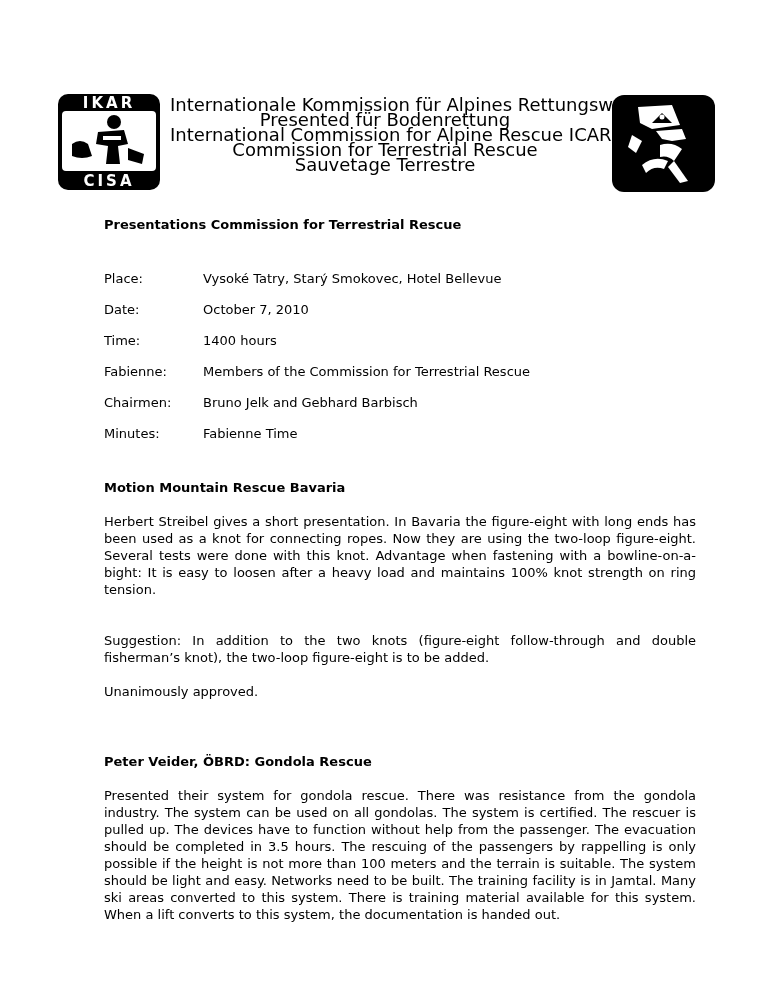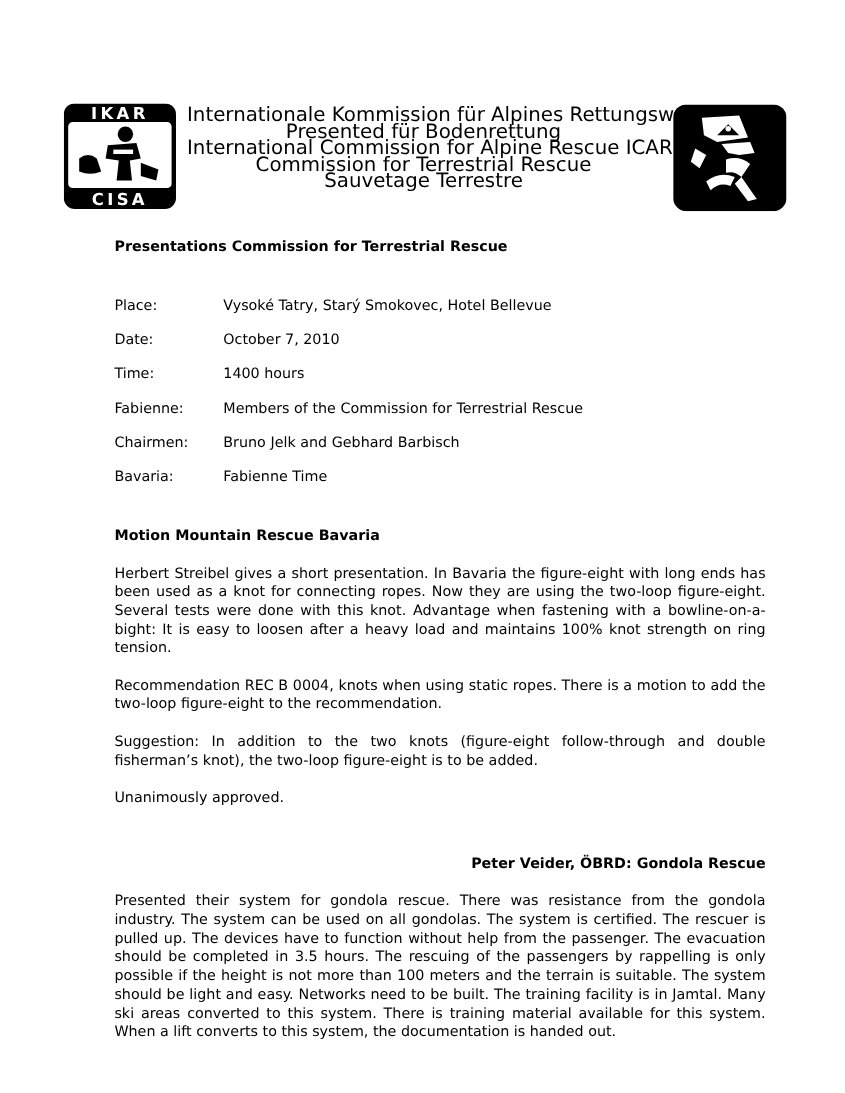--- a/index.html
+++ b/index.html
@@ -23,21 +23,21 @@
   .meta { margin-top: 37px; }
   .meta-row { display: flex; height: 17px; margin-bottom: 14px; }
   .meta-label { width: 99px; flex: 0 0 99px; }
   .meta-value { flex: 1; }
 
   .section-heading { font-weight: bold; margin: 0; }
   .s1 { margin-top: 37px; }
   .para { margin: 0; text-align: justify; }
   .gap { height: 17px; }
   .file-ref { font-style: italic; margin: 0; }
-  .s2 { margin-top: 26px; text-align: right; }
+  .s2 { margin-top: 36px; }
 </style>
 </head>
 <body>
 
 <div class="page">
 
   <div class="logo logo-left">
     <svg width="102" height="96" viewBox="0 0 102 96">
       <rect x="0" y="0" width="102" height="96" rx="10" fill="#000"></rect>
       <rect x="4" y="17" width="94" height="60" rx="4" fill="#fff"></rect>
@@ -92,31 +92,30 @@
       </div>
       <div class="meta-row">
         <span class="meta-label">Fabienne:</span>
         <span class="meta-value">Members of the Commission for Terrestrial Rescue</span>
       </div>
       <div class="meta-row">
         <span class="meta-label">Chairmen:</span>
         <span class="meta-value">Bruno Jelk and Gebhard Barbisch</span>
       </div>
       <div class="meta-row">
-        <span class="meta-label">Bavaria:</span>
+        <span class="meta-label">Minutes:</span>
         <span class="meta-value">Fabienne Time</span>
       </div>
     </div>
 
     <section>
       <p class="section-heading s1">Motion Mountain Rescue Bavaria</p>
       <div class="gap"></div>
       <p class="para">Herbert Streibel gives a short presentation. In Bavaria the figure-eight with long ends has been used as a knot for connecting ropes. Now they are using the two-loop figure-eight. Several tests were done with this knot. Advantage when fastening with a bowline-on-a-bight: It is easy to loosen after a heavy load and maintains 100% knot strength on ring tension.</p>
       <div class="gap"></div>
-      <p class="para">Recommendation REC B 0004, knots when using static ropes. There is a motion to add the two-loop figure-eight to the recommendation.</p>
       <div class="gap"></div>
       <p class="para">Suggestion: In addition to the two knots (figure-eight follow-through and double fisherman’s knot), the two-loop figure-eight is to be added.</p>
       <div class="gap"></div>
       <p class="para">Unanimously approved.</p>
       <div class="gap"></div>
     </section>
 
     <section>
       <p class="section-heading s2">Peter Veider, ÖBRD:  Gondola Rescue</p>
       <div class="gap"></div>

